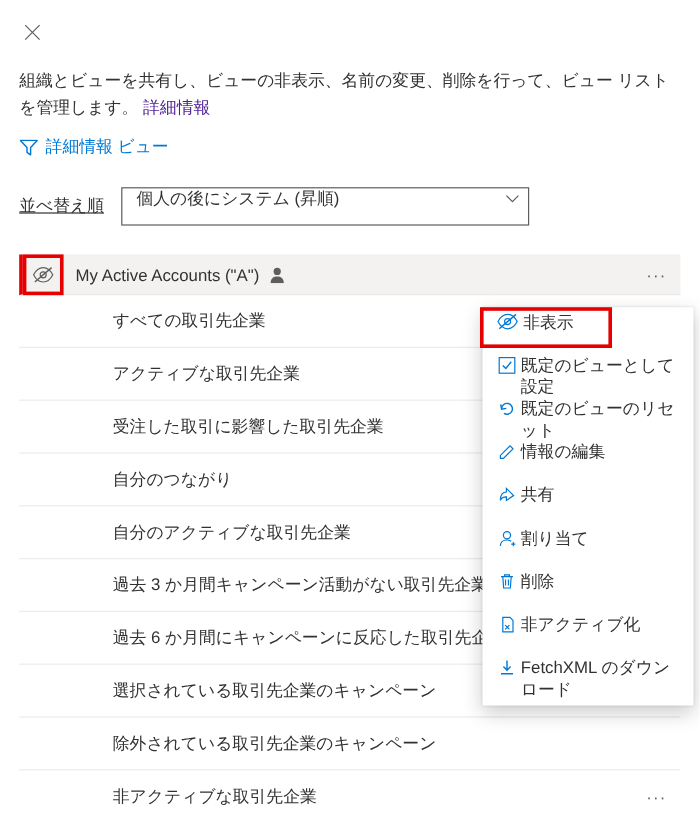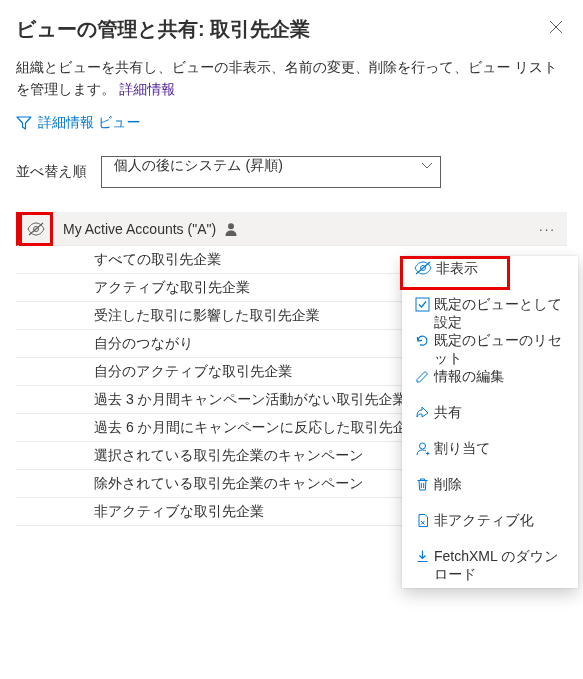--- a/index.html
+++ b/index.html
@@ -45,21 +45,21 @@
       margin-bottom: 24px;
       font-size: 14px;
     }
     .filter-toggle svg { stroke: #0078d4; }
     .sort-row {
       display: flex;
       align-items: center;
       gap: 14px;
       margin-bottom: 24px;
     }
-    .sort-label { font-size: 14px; }
+    .sort-label { font-size: 14px; text-decoration: underline; }
     .select-box {
       flex: 0 0 auto;
       display: flex;
       align-items: flex-start;
       justify-content: space-between;
       border: 1px solid #605e5c;
       height: 32px;
       padding: 0 8px 0 12px;
       width: 340px;
       max-width: 340px;
@@ -71,21 +71,21 @@
       border-left: 1px solid transparent;
       text-align: center;
     }
     .list {
       border-collapse: collapse;
       width: 100%;
     }
     .list-row {
       display: flex;
       align-items: center;
-      height: 28px;
+      height: 44px;
       border-bottom: 1px solid #edebe9;
       padding-right: 6px;
     }
     .list-row.first {
       background: #f3f2f1;
       border-left: 3px solid #e60000;
       height: 34px;
       position: relative;
     }
     .vis-cell {
@@ -155,21 +155,20 @@
       width: 110px;
       height: 34px;
       z-index: 20;
       pointer-events: none;
     }
   </style>
 </head>
 <body>
 
 <div class="header-row">
-  <div class="title">ビューの管理と共有: 取引先企業</div>
   <div class="close-btn">
     <svg width="14" height="14" viewBox="0 0 14 14">
         <path d="M1 1 L13 13 M13 1 L1 13" stroke="#605e5c" stroke-width="1"></path>
       </svg>
   </div>
 </div>
 
 <div class="desc">
   <span>組織とビューを共有し、ビューの非表示、名前の変更、削除を行って、ビュー リストを管理します。</span>
   <span class="link">詳細情報</span>

